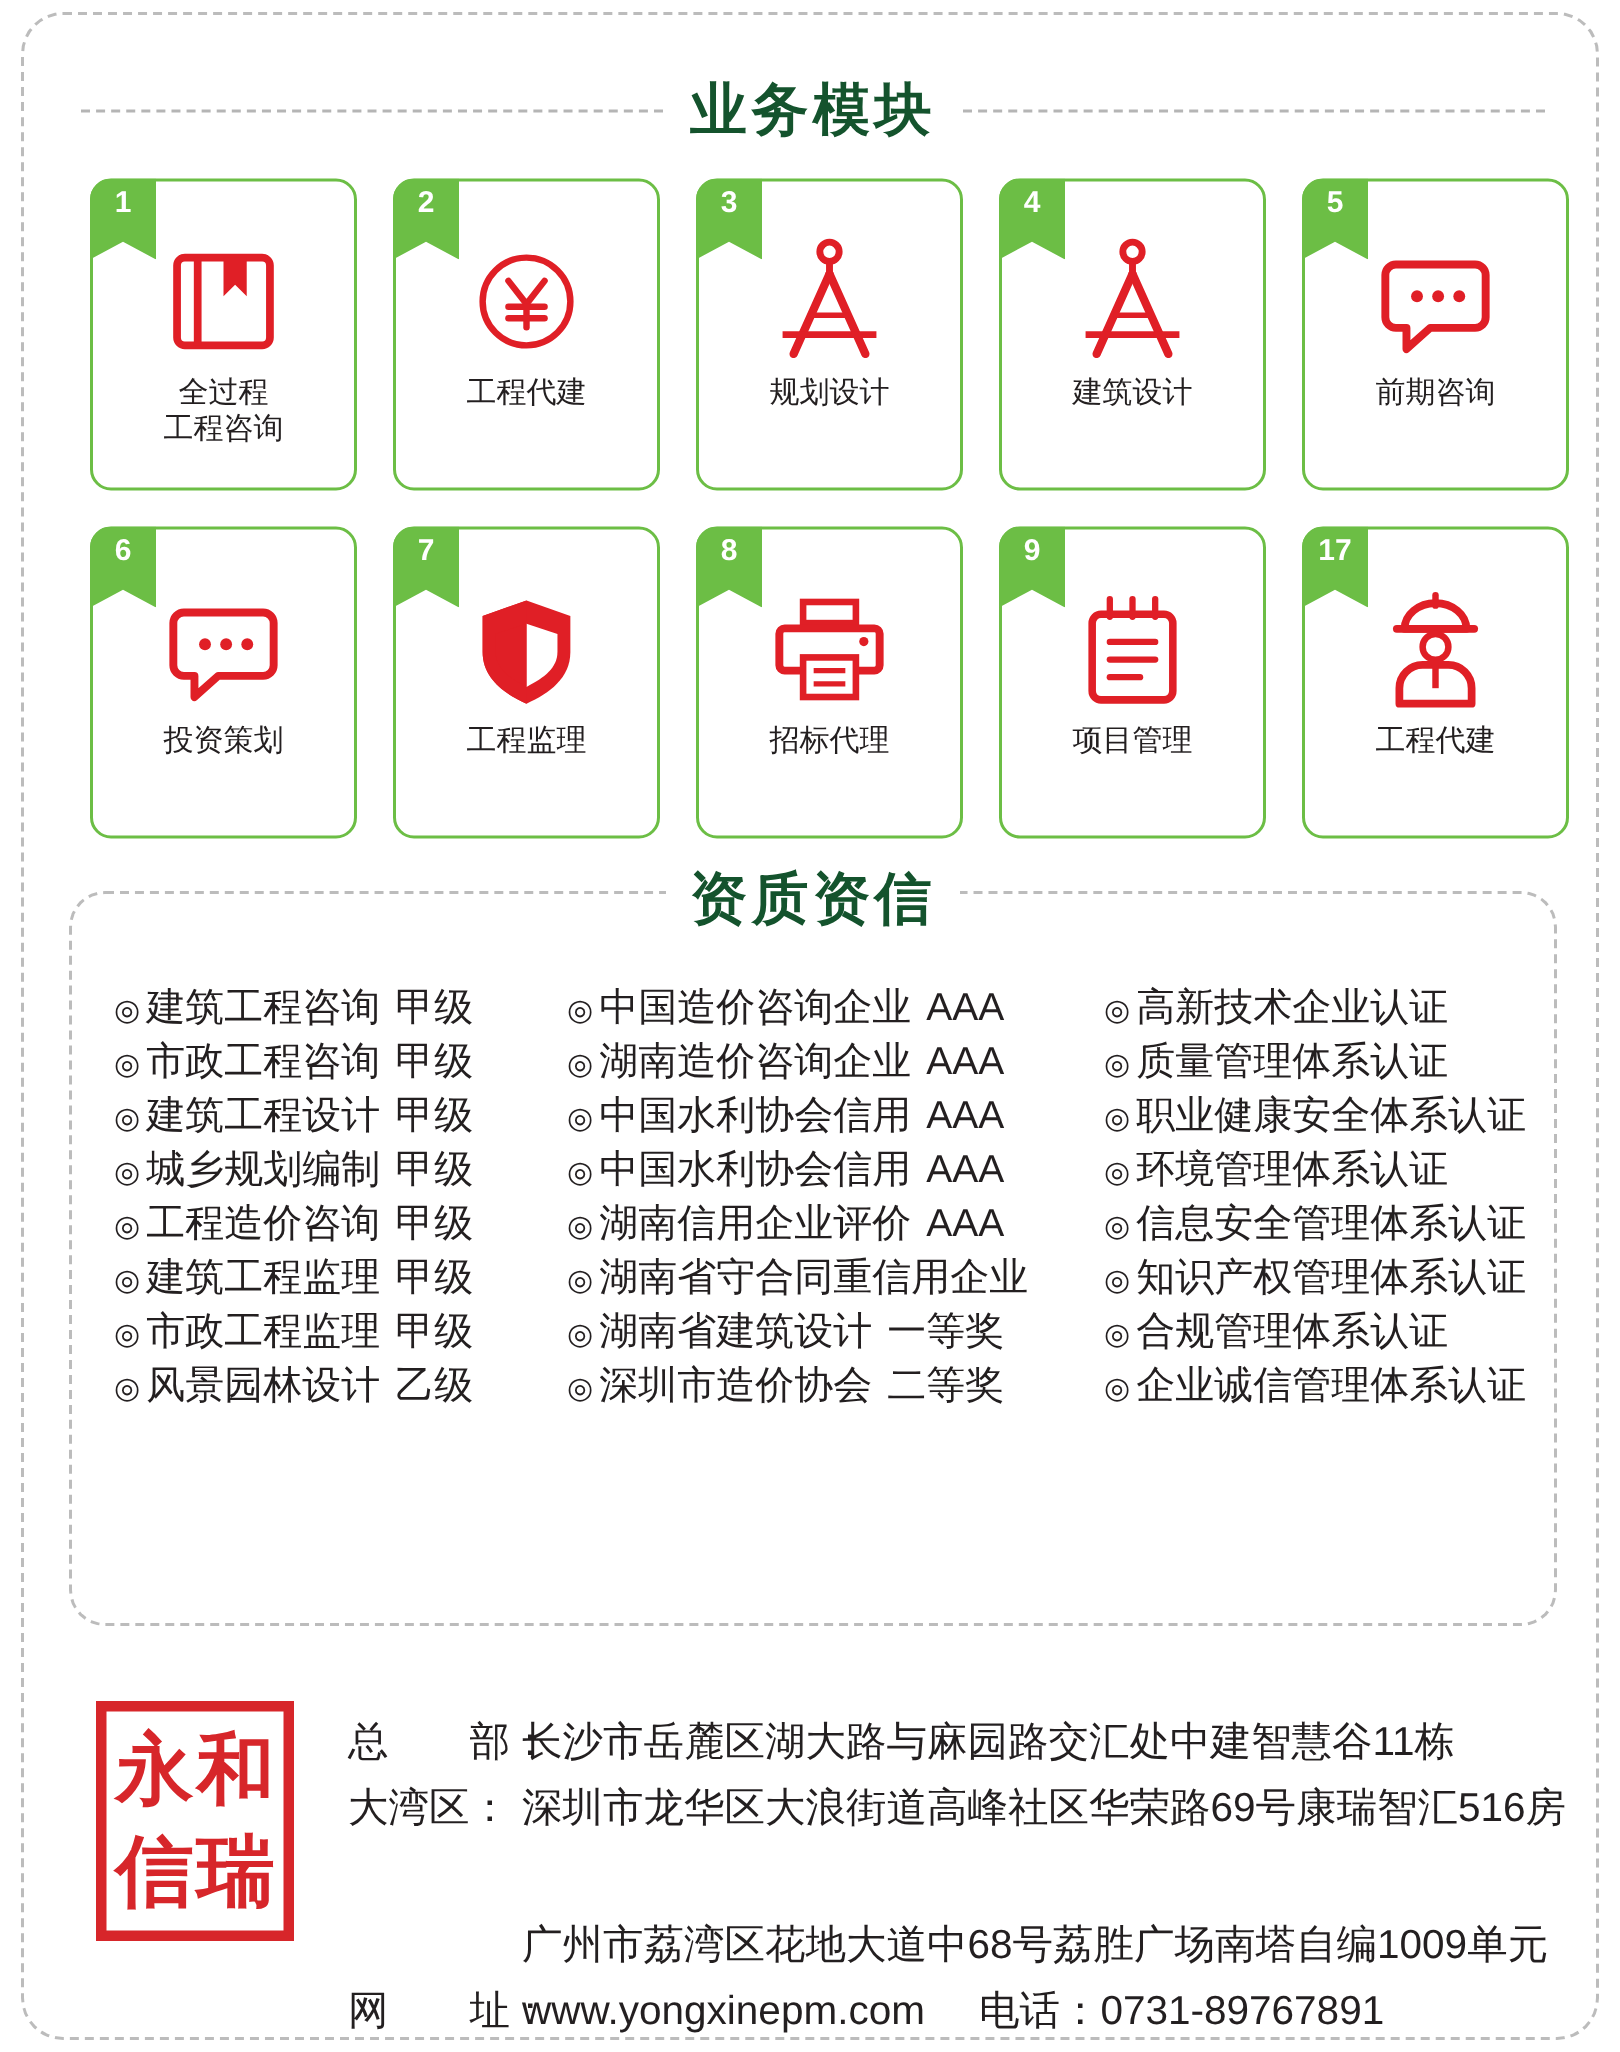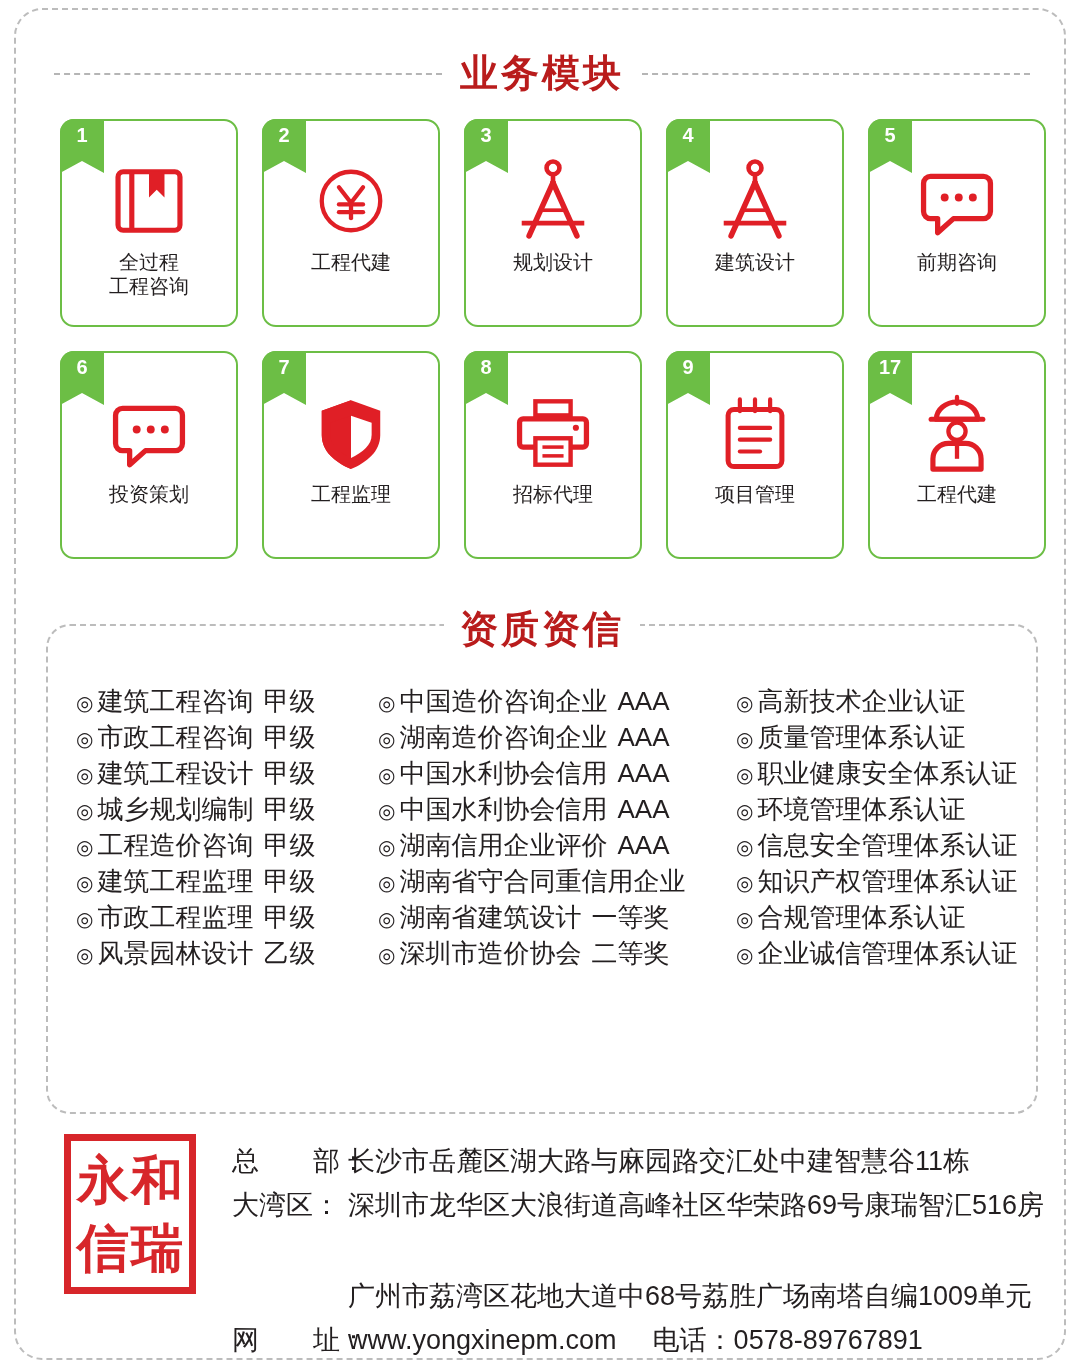--- a/index.html
+++ b/index.html
@@ -35,21 +35,21 @@
   }
   .sect-head .rule {
     flex: 1 1 auto;
     border-top: 2px dashed #b5b5b5;
     height: 0;
   }
   .sect-head .title {
     font-size: 38px;
     font-weight: bold;
     letter-spacing: 3px;
-    color: #b91c1c;
+    color: #14532d;
     white-space: nowrap;
     text-align: center;
   }
 
   
   .modules {
     position: absolute;
     left: 30px;
     top: 38px;
     width: 992px;
@@ -109,21 +109,21 @@
     line-height: 1.18;
     text-align: center;
     color: #231f20;
     white-space: pre-line;
   }
 
   
   .quals {
     position: absolute;
     left: 30px;
-    top: 614px;
+    top: 584px;
     width: 992px;
     height: 490px;
     border: 2px dashed #bcbcbc;
     border-radius: 24px;
     box-sizing: border-box;
   }
   .quals-head {
     position: absolute;
     left: 0;
     top: -22px;
@@ -535,18 +535,18 @@
         <span class="addr-key">大湾区：</span>
         <span class="addr-val">深圳市龙华区大浪街道高峰社区华荣路69号康瑞智汇516房</span>
       </div>
       <div class="addr-row addr-sub">
         <span class="addr-val">广州市荔湾区花地大道中68号荔胜广场南塔自编1009单元</span>
       </div>
       <div class="addr-row">
         <span class="addr-key">网　　址：</span>
         <span class="addr-val">www.yongxinepm.com</span>
         <span class="addr-val phone-gap">电话：</span>
-        <span class="addr-val">0578-89767891</span>
+        <span class="addr-val">0731-89767891</span>
       </div>
     </div>
   </div>
 
 </div>
 
 </body></html>

